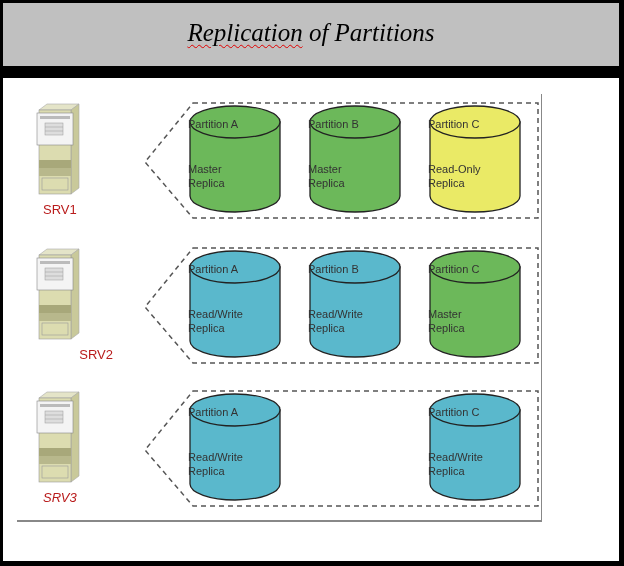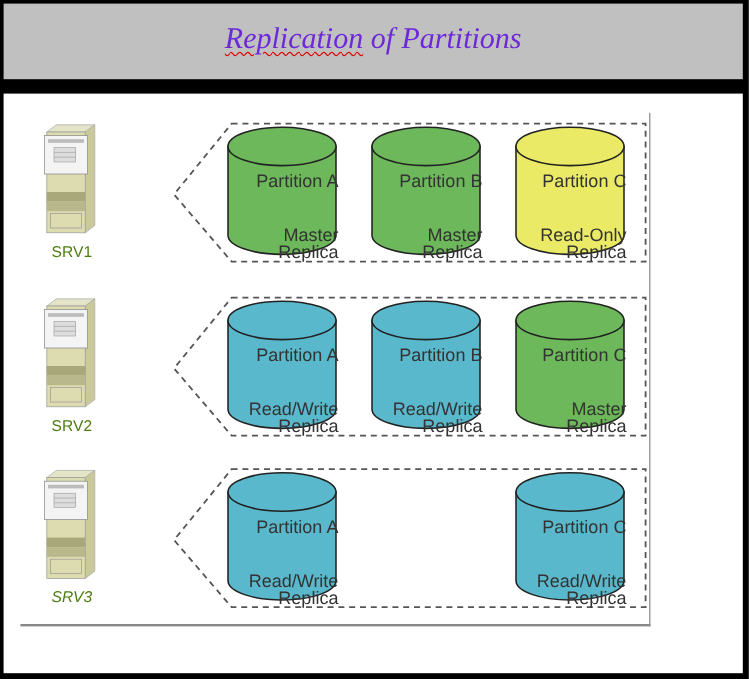--- a/index.html
+++ b/index.html
@@ -1,27 +1,27 @@
 <!DOCTYPE html>
 <html><head>
 <meta charset="utf-8">
 <style>
   html, body { margin:0; padding:0; }
   body { width:624px; height:566px; background:#000; position:relative; overflow:hidden; font-family:"Liberation Sans", sans-serif; }
   .title-bar { position:absolute; left:3px; top:3px; width:616px; height:63px; background:#c0c0c0; display:flex; align-items:center; justify-content:center; }
-  .title-text { font-family:"Liberation Serif", serif; font-style:italic; font-size:25px; color:#6d28d9; position:relative; top:-2px; }
+  .title-text { font-family:"Liberation Serif", serif; font-style:italic; font-size:25px; color:#000000; position:relative; top:-2px; }
   .title-text .spell { text-decoration: underline wavy #e00000; text-decoration-thickness:1px; text-underline-offset:3px; }
   .canvas { position:absolute; left:3px; top:78px; width:616px; height:483px; background:#fff; }
   .diagram-frame { position:absolute; left:14px; top:16px; width:524px; height:426px; border-right:1px solid #888; border-bottom:2px solid #888; }
   .row { position:absolute; left:0; width:540px; height:140px; }
   .server { position:absolute; left:28px; top:0; width:56px; height:124px; }
-  .server-label { position:absolute; left:20px; top:102px; width:70px; font-size:13px; color:#4d7c0f; }
+  .server-label { position:absolute; left:20px; top:102px; width:70px; font-size:13px; color:#b91c1c; }
   .group-outline { position:absolute; left:0; top:0; }
   .cyl { position:absolute; width:94px; height:110px; }
-  .cyl-text { position:absolute; left:0; width:94px; text-align:right; font-size:15px; color:#333; line-height:14px;margin-top:28px; }
+  .cyl-text { position:absolute; left:0; width:94px; text-align:left; font-size:11px; color:#333; line-height:14px; }
 </style>
 </head>
 <body>
 
 <div class="title-bar">
   <div class="title-text"><span class="spell">Replication</span><span> of Partitions</span></div>
 </div>
 
 <div class="canvas">
   <div class="diagram-frame"></div>
@@ -76,21 +76,21 @@
     <rect x="8" y="10" width="32" height="84" fill="#dcdcb0" stroke="#999" stroke-width="0.6"></rect>
     <rect x="6" y="13" width="36" height="32" fill="#f4f4f4" stroke="#888" stroke-width="0.6"></rect>
     <rect x="9" y="16" width="30" height="3" fill="#bbb"></rect>
     <rect x="14" y="23" width="18" height="12" fill="#ddd" stroke="#999" stroke-width="0.5"></rect>
     <line x1="14" y1="27" x2="32" y2="27" stroke="#999" stroke-width="0.5"></line>
     <line x1="14" y1="31" x2="32" y2="31" stroke="#999" stroke-width="0.5"></line>
     <rect x="8" y="60" width="32" height="8" fill="#a8a87a"></rect>
     <rect x="8" y="68" width="32" height="8" fill="#b8b88c"></rect>
     <rect x="11" y="78" width="26" height="12" fill="none" stroke="#999" stroke-width="0.6"></rect>
   </svg></div>
-        <div class="server-label" style="left: 40px;">SRV2</div>
+        <div class="server-label" style="left: 40px; text-align: right;">SRV2</div>
         <div class="cyl" style="left: 185px; top: 4px;"><svg width="94" height="110" viewBox="0 0 94 110">
     <path d="M2,18 L2,92 A45,16 0 0 0 92,92 L92,18 Z" fill="#5ab8cc" stroke="#222" stroke-width="1.3"></path>
     <ellipse cx="47" cy="18" rx="45" ry="16" fill="#5ab8cc" stroke="#222" stroke-width="1.3"></ellipse>
   </svg><div class="cyl-text" style="top: 13px;">Partition A</div><div class="cyl-text" style="top: 58px;">
             <div>Read/Write</div>
             <div>Replica</div>
           </div></div>
         <div class="cyl" style="left: 305px; top: 4px;"><svg width="94" height="110" viewBox="0 0 94 110">
     <path d="M2,18 L2,92 A45,16 0 0 0 92,92 L92,18 Z" fill="#5ab8cc" stroke="#222" stroke-width="1.3"></path>
     <ellipse cx="47" cy="18" rx="45" ry="16" fill="#5ab8cc" stroke="#222" stroke-width="1.3"></ellipse>

